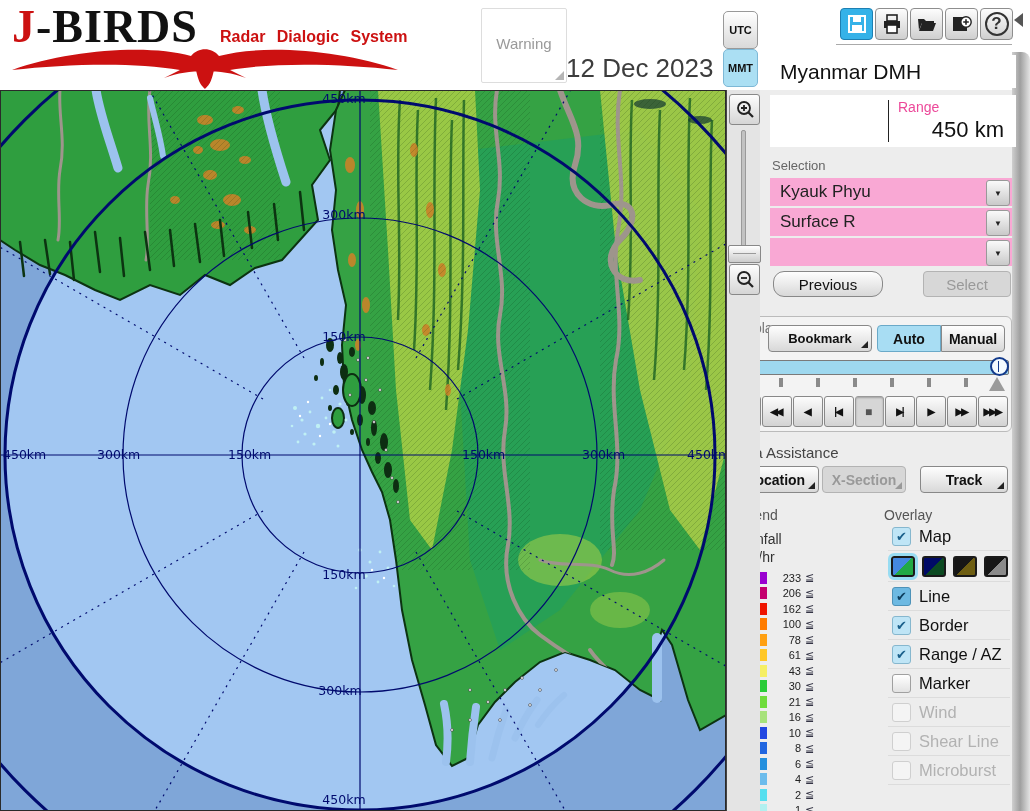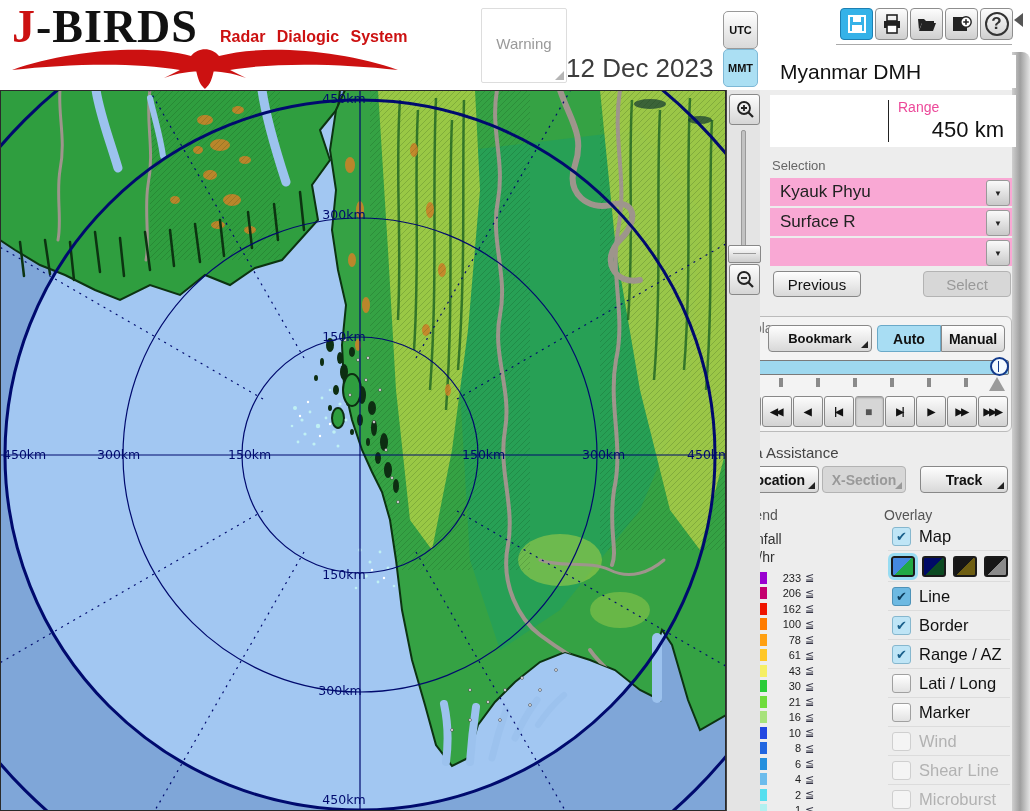--- a/index.html
+++ b/index.html
@@ -50,21 +50,21 @@
   #sel-label{left:772px;top:158px;}
   .ddrow{left:770px;width:242px;height:28px;background:#f9a8d4;}
   .ddrow .ddtext{position:absolute;left:10px;top:0;line-height:28px;font-size:17px;color:#222;}
   .ddbtn{position:absolute;right:2px;top:2px;width:22px;height:24px;border:1px solid #999;border-radius:3px;
          background:linear-gradient(#fafafa,#c9c9c9);display:flex;align-items:center;justify-content:center;
          font-size:8px;color:#222;}
   #dd1{top:178px;} #dd2{top:208px;} #dd3{top:238px;}
   .btn{border:1px solid #888;border-radius:4px;background:linear-gradient(#fefefe,#d8d8d8);
        display:flex;align-items:center;justify-content:center;font-size:15px;color:#111;box-sizing:border-box;}
   .btn.disabled{background:#d7d7d7;border-color:#b3b3b3;color:#999;}
-  #btn-previous{left:773px;top:271px;width:88px;height:26px;}
+  #btn-previous{left:773px;top:271px;width:110px;height:26px;border-radius:11px;}
   #btn-select{left:923px;top:271px;width:88px;height:26px;}
 
   
   #replay-box{left:729px;top:316px;width:281px;height:114px;border:1px solid #bbb;border-radius:6px;background:#f3f3f3;}
   #replay-label{left:736px;top:320px;font-size:14px;color:#777;}
   .corner{position:absolute;right:3px;bottom:3px;width:0;height:0;
           border-left:7px solid transparent;border-bottom:7px solid #222;}
   .corner.dim{border-bottom-color:#999;}
   #btn-bookmark{left:768px;top:325px;width:104px;height:27px;font-size:13px;font-weight:bold;}
   #btn-auto{left:877px;top:325px;width:64px;height:27px;font-size:14px;font-weight:bold;
@@ -588,24 +588,20 @@
     <div class="ovrow">
       <span class="cb checked">✔</span>
       <span class="ovtext">Border</span>
     </div>
     <div class="ovrow">
       <span class="cb checked">✔</span>
       <span class="ovtext">Range / AZ</span>
     </div>
     <div class="ovrow">
       <span class="cb off"></span>
-      <span class="ovtext">Lati / Long</span>
-    </div>
-    <div class="ovrow">
-      <span class="cb off"></span>
       <span class="ovtext">Marker</span>
     </div>
     <div class="ovrow dis">
       <span class="cb dis"></span>
       <span class="ovtext">Wind</span>
     </div>
     <div class="ovrow dis">
       <span class="cb dis"></span>
       <span class="ovtext">Shear Line</span>
     </div>

